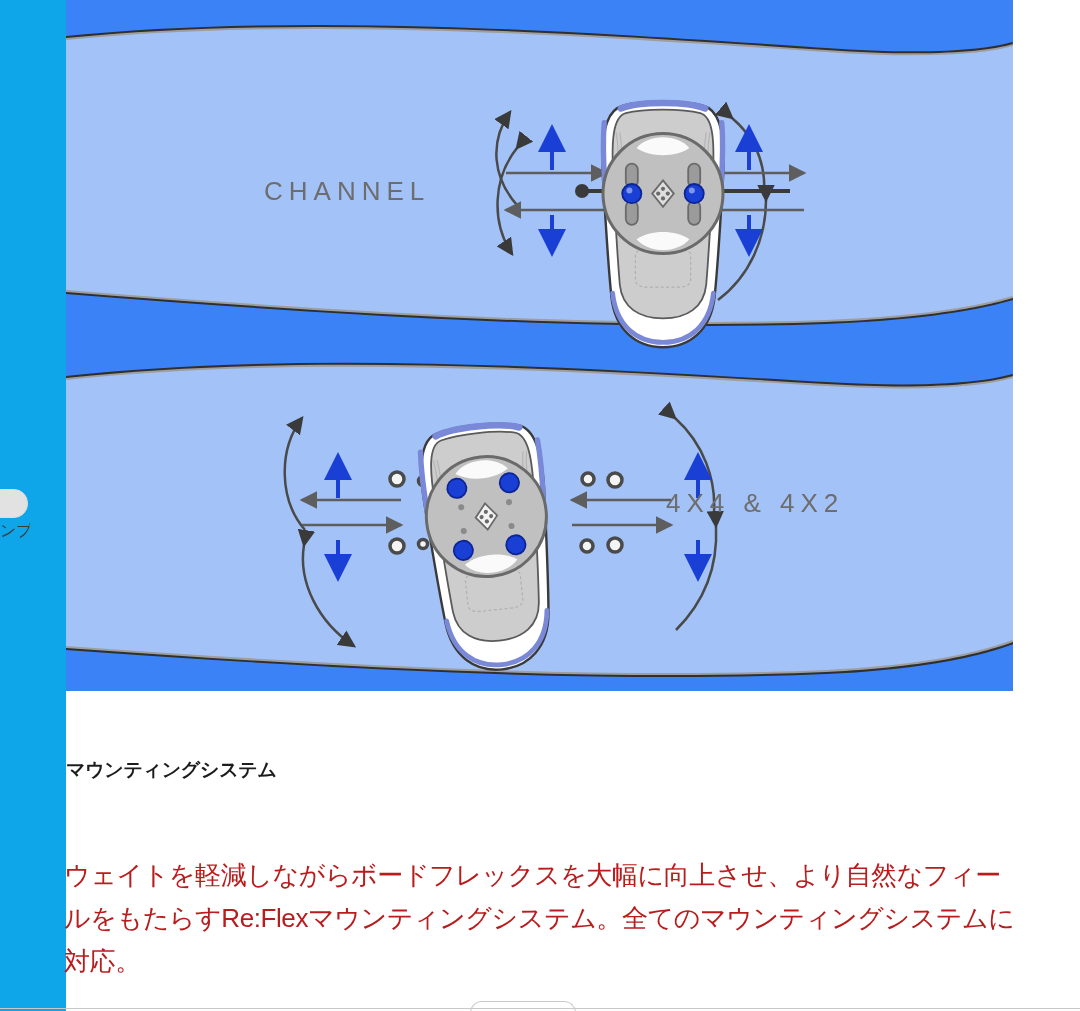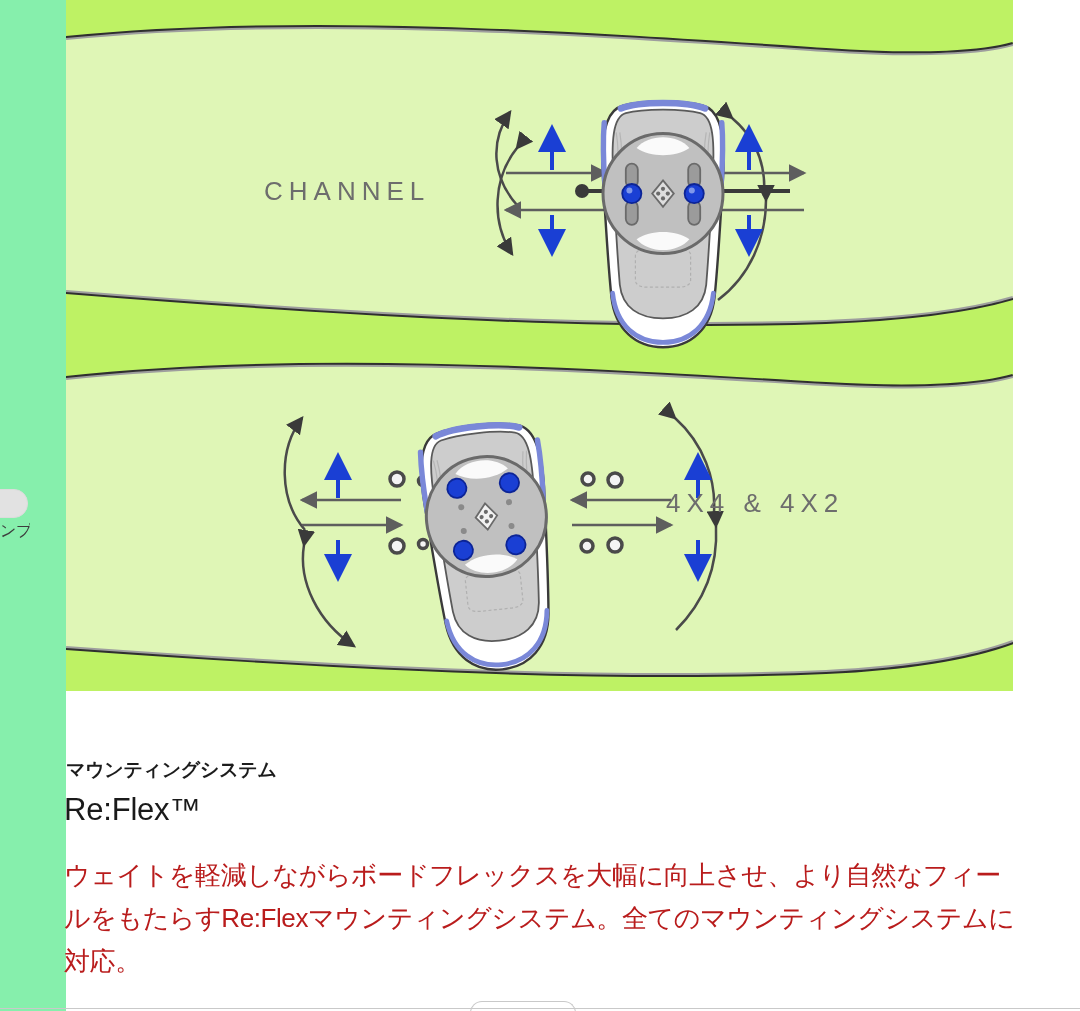--- a/index.html
+++ b/index.html
@@ -14,21 +14,21 @@
     overflow: hidden;
     font-family: "Liberation Sans", "DejaVu Sans", sans-serif;
     color: #1a1a1a;
   }
 
   
   #left-chrome {
     position: absolute;
     left: 0; top: 0;
     width: 66px; height: 1011px;
-    background: #86efac;
+    background: #0ea5e9;
   }
   #left-pill {
     position: absolute;
     left: -26px; top: 489px;
     width: 52px; height: 27px;
     border-radius: 14px;
     background: #e2e2e2;
     border: 1px solid #dcdcdc;
   }
   #left-clipped-text {
@@ -41,21 +41,21 @@
     letter-spacing: -0.5px;
     white-space: nowrap;
     overflow: hidden;
   }
 
   
   #diagram-panel {
     position: absolute;
     left: 66px; top: 0;
     width: 947px; height: 691px;
-    background: #bef264;
+    background: #3b82f6;
     overflow: hidden;
   }
   #diagram-svg {
     position: absolute;
     left: 0; top: 0;
     width: 947px; height: 691px;
     display: block;
   }
 
   
@@ -285,18 +285,17 @@
         <circle cx="44" cy="58" r="16" fill="#1a3fd4" stroke="#0c2496" stroke-width="3"></circle>
       </g>
     </g>
 
     <text x="600" y="512" font-family="'Liberation Sans', sans-serif" font-size="26" letter-spacing="6" fill="#6d6d6d">4X4 &amp; 4X2</text>
   </svg>
 </div>
 
 <div id="content">
   <div id="eyebrow">マウンティングシステム</div>
-  <h2 id="product-title">Re:Flex™</h2>
   <p id="body-copy">ウェイトを軽減しながらボードフレックスを大幅に向上させ、より自然なフィールをもたらすRe:Flexマウンティングシステム。全てのマウンティングシステムに対応。</p>
 </div>
 
 <div id="bottom-button-peek"></div>
 <div id="bottom-divider"></div>
 
 </body></html>

